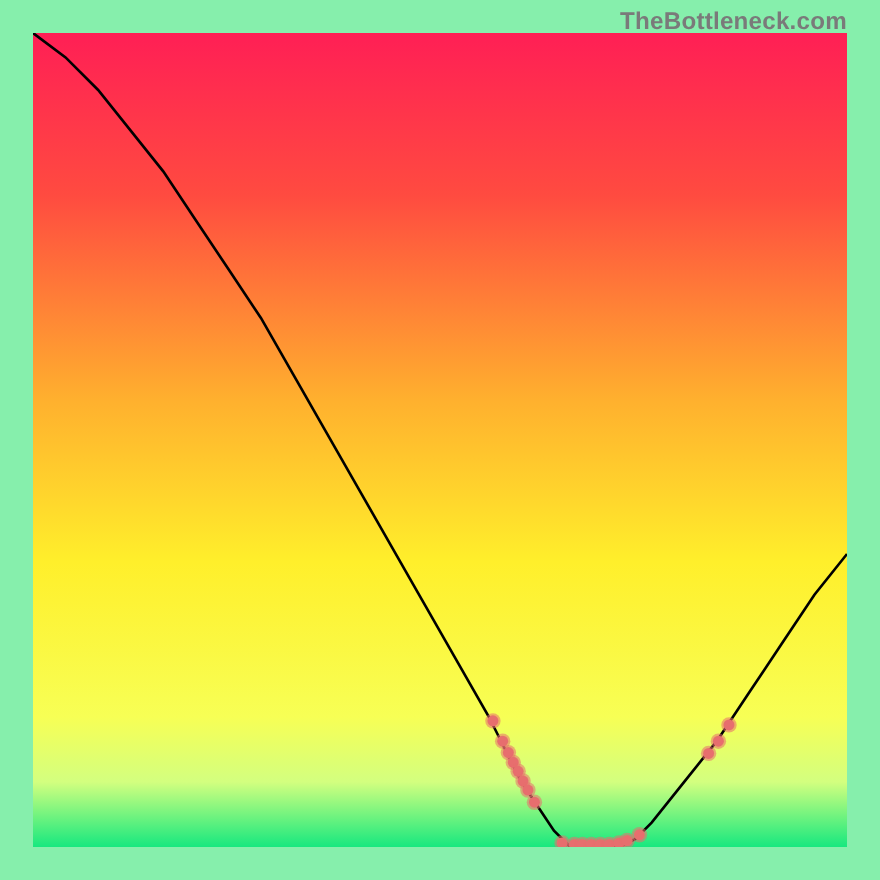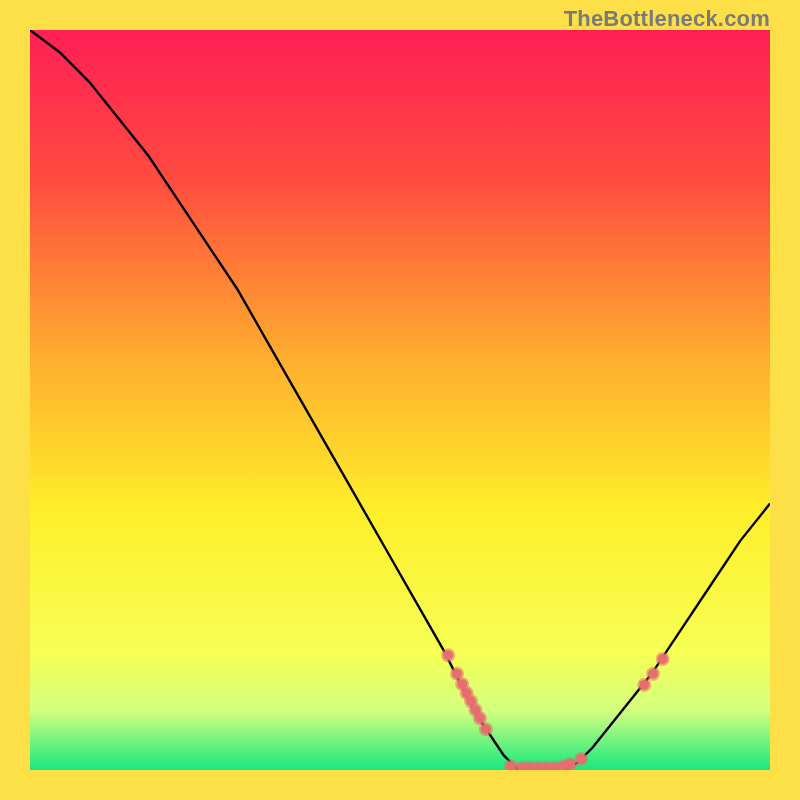--- a/index.html
+++ b/index.html
@@ -1,21 +1,21 @@
 <!DOCTYPE html>
 <html><head>
 <meta charset="utf-8">
 <style>
   * { margin: 0; padding: 0; box-sizing: border-box; }
   html, body { width: 800px; height: 800px; background: #000; overflow: hidden; }
   .container {
     width: 800px;
     height: 800px;
     position: relative;
-    background: #fde047;
+    background: #86efac;
   }
   .plot-area {
     position: absolute;
     left: 30px;
     top: 30px;
     width: 740px;
     height: 740px;
   }
   .watermark {
     position: absolute;

